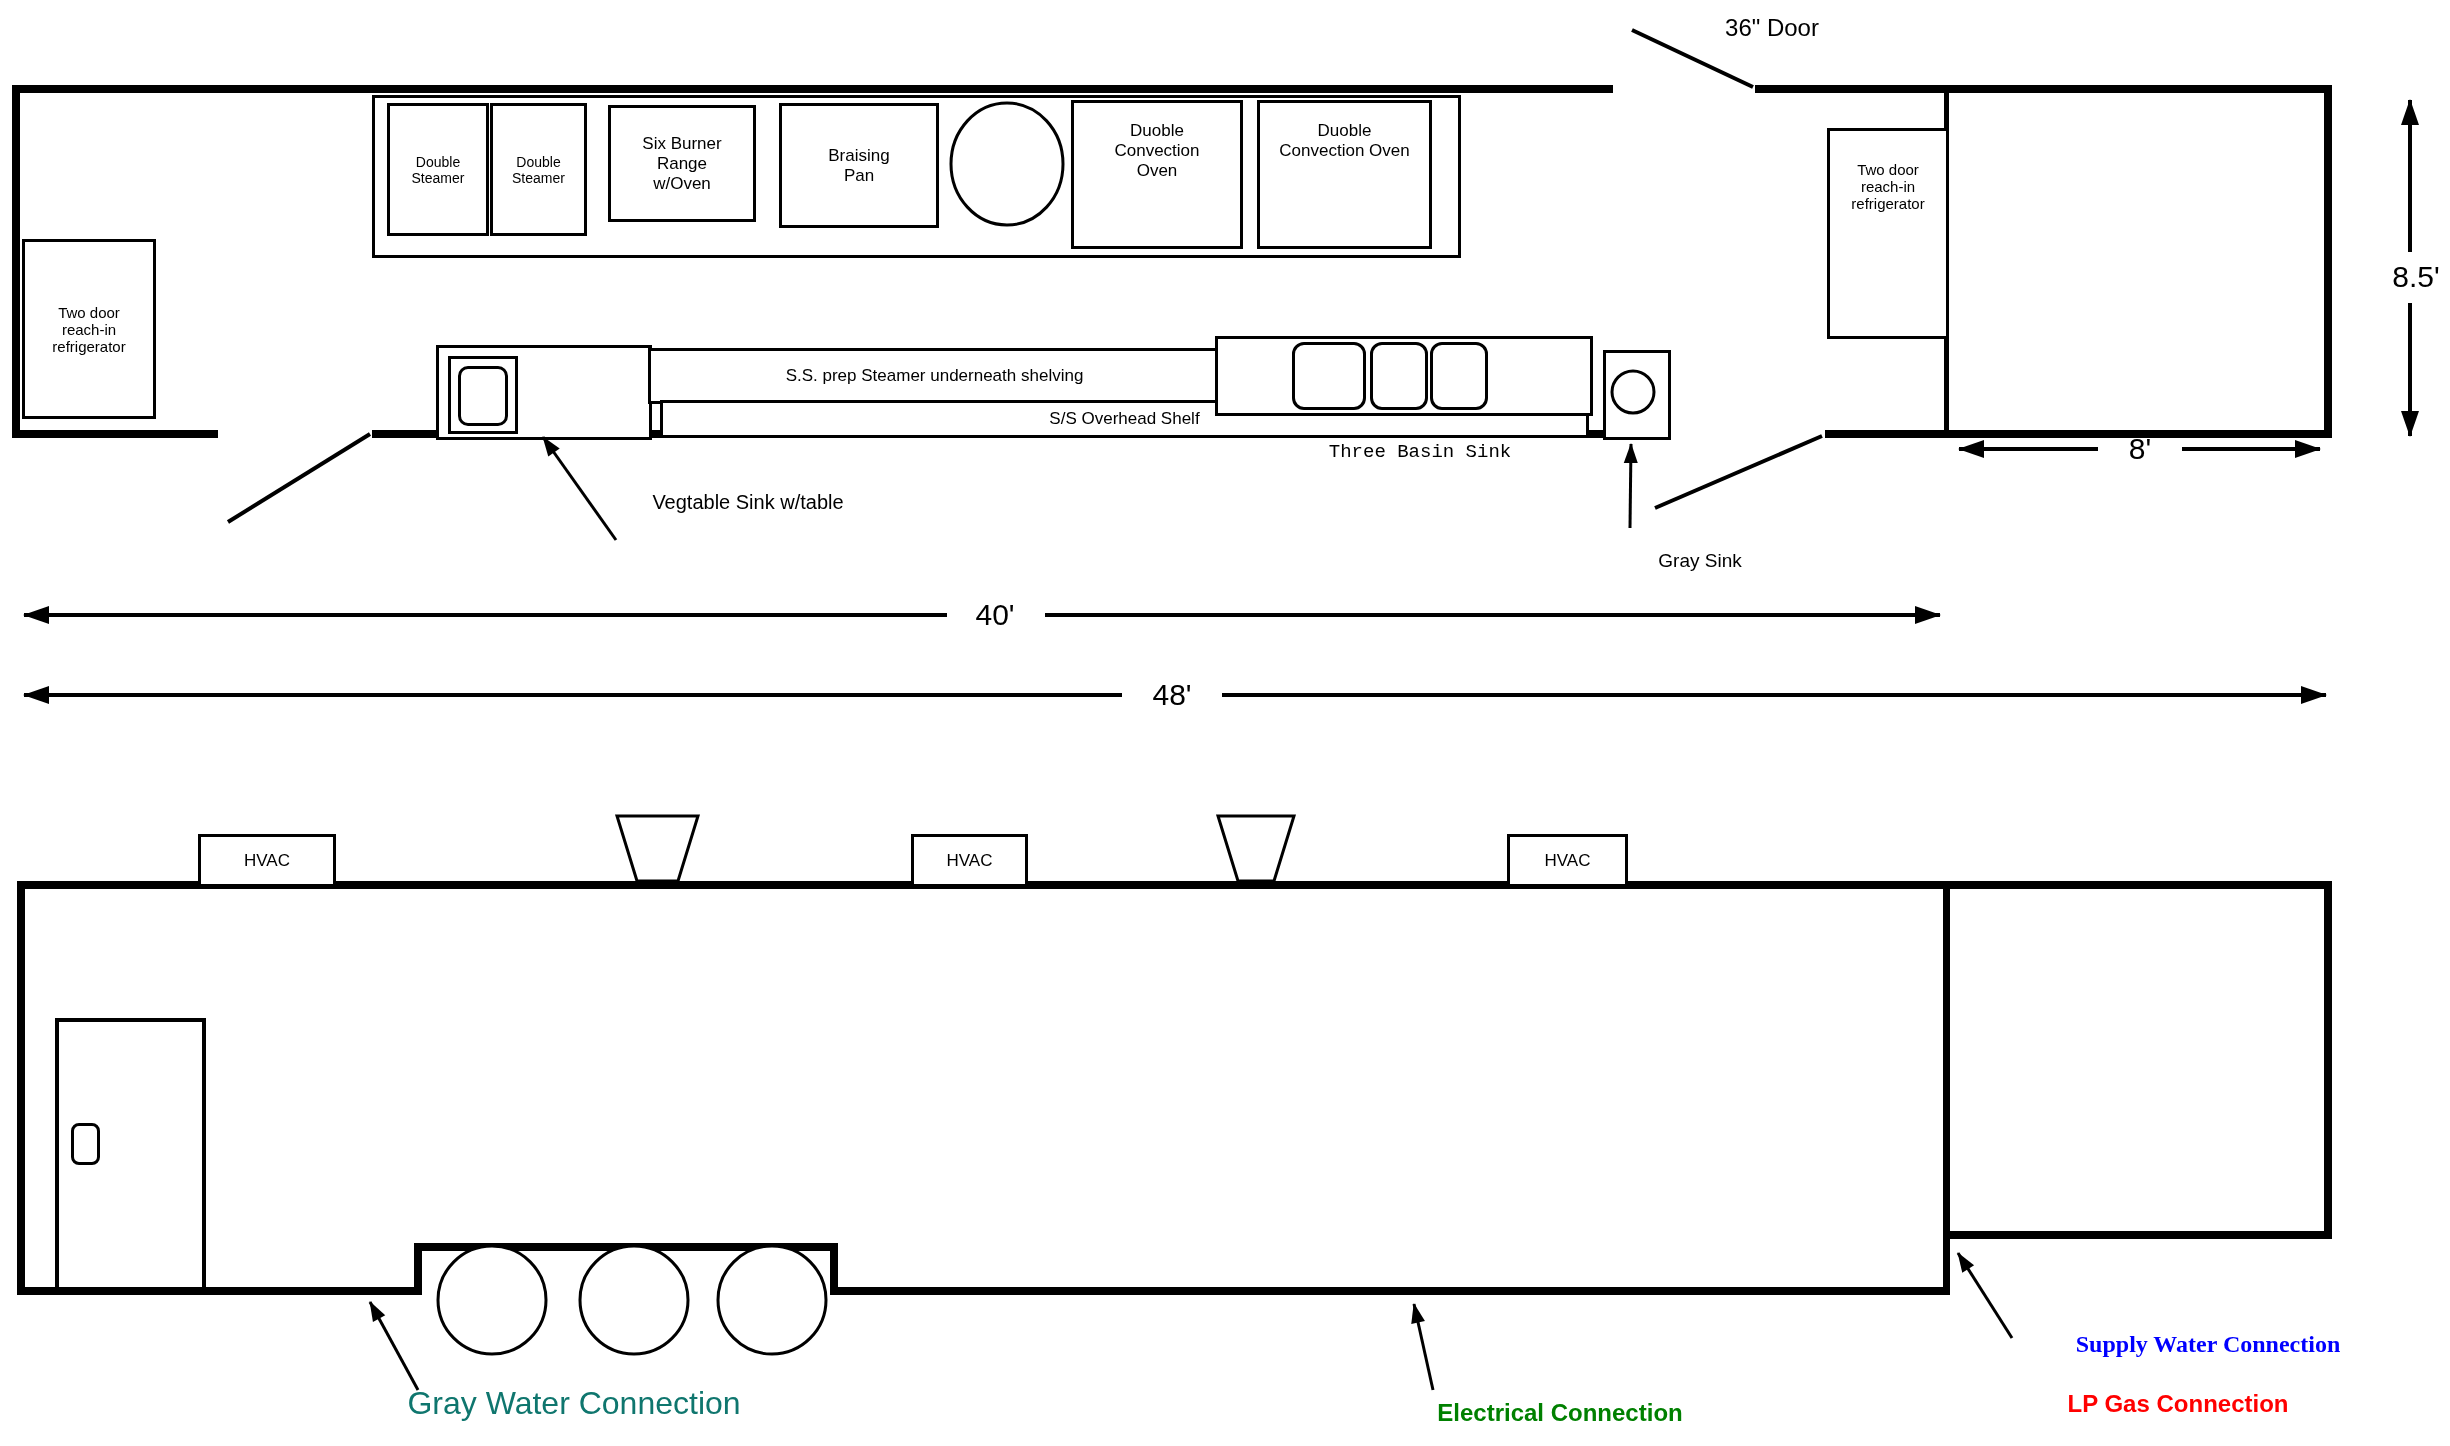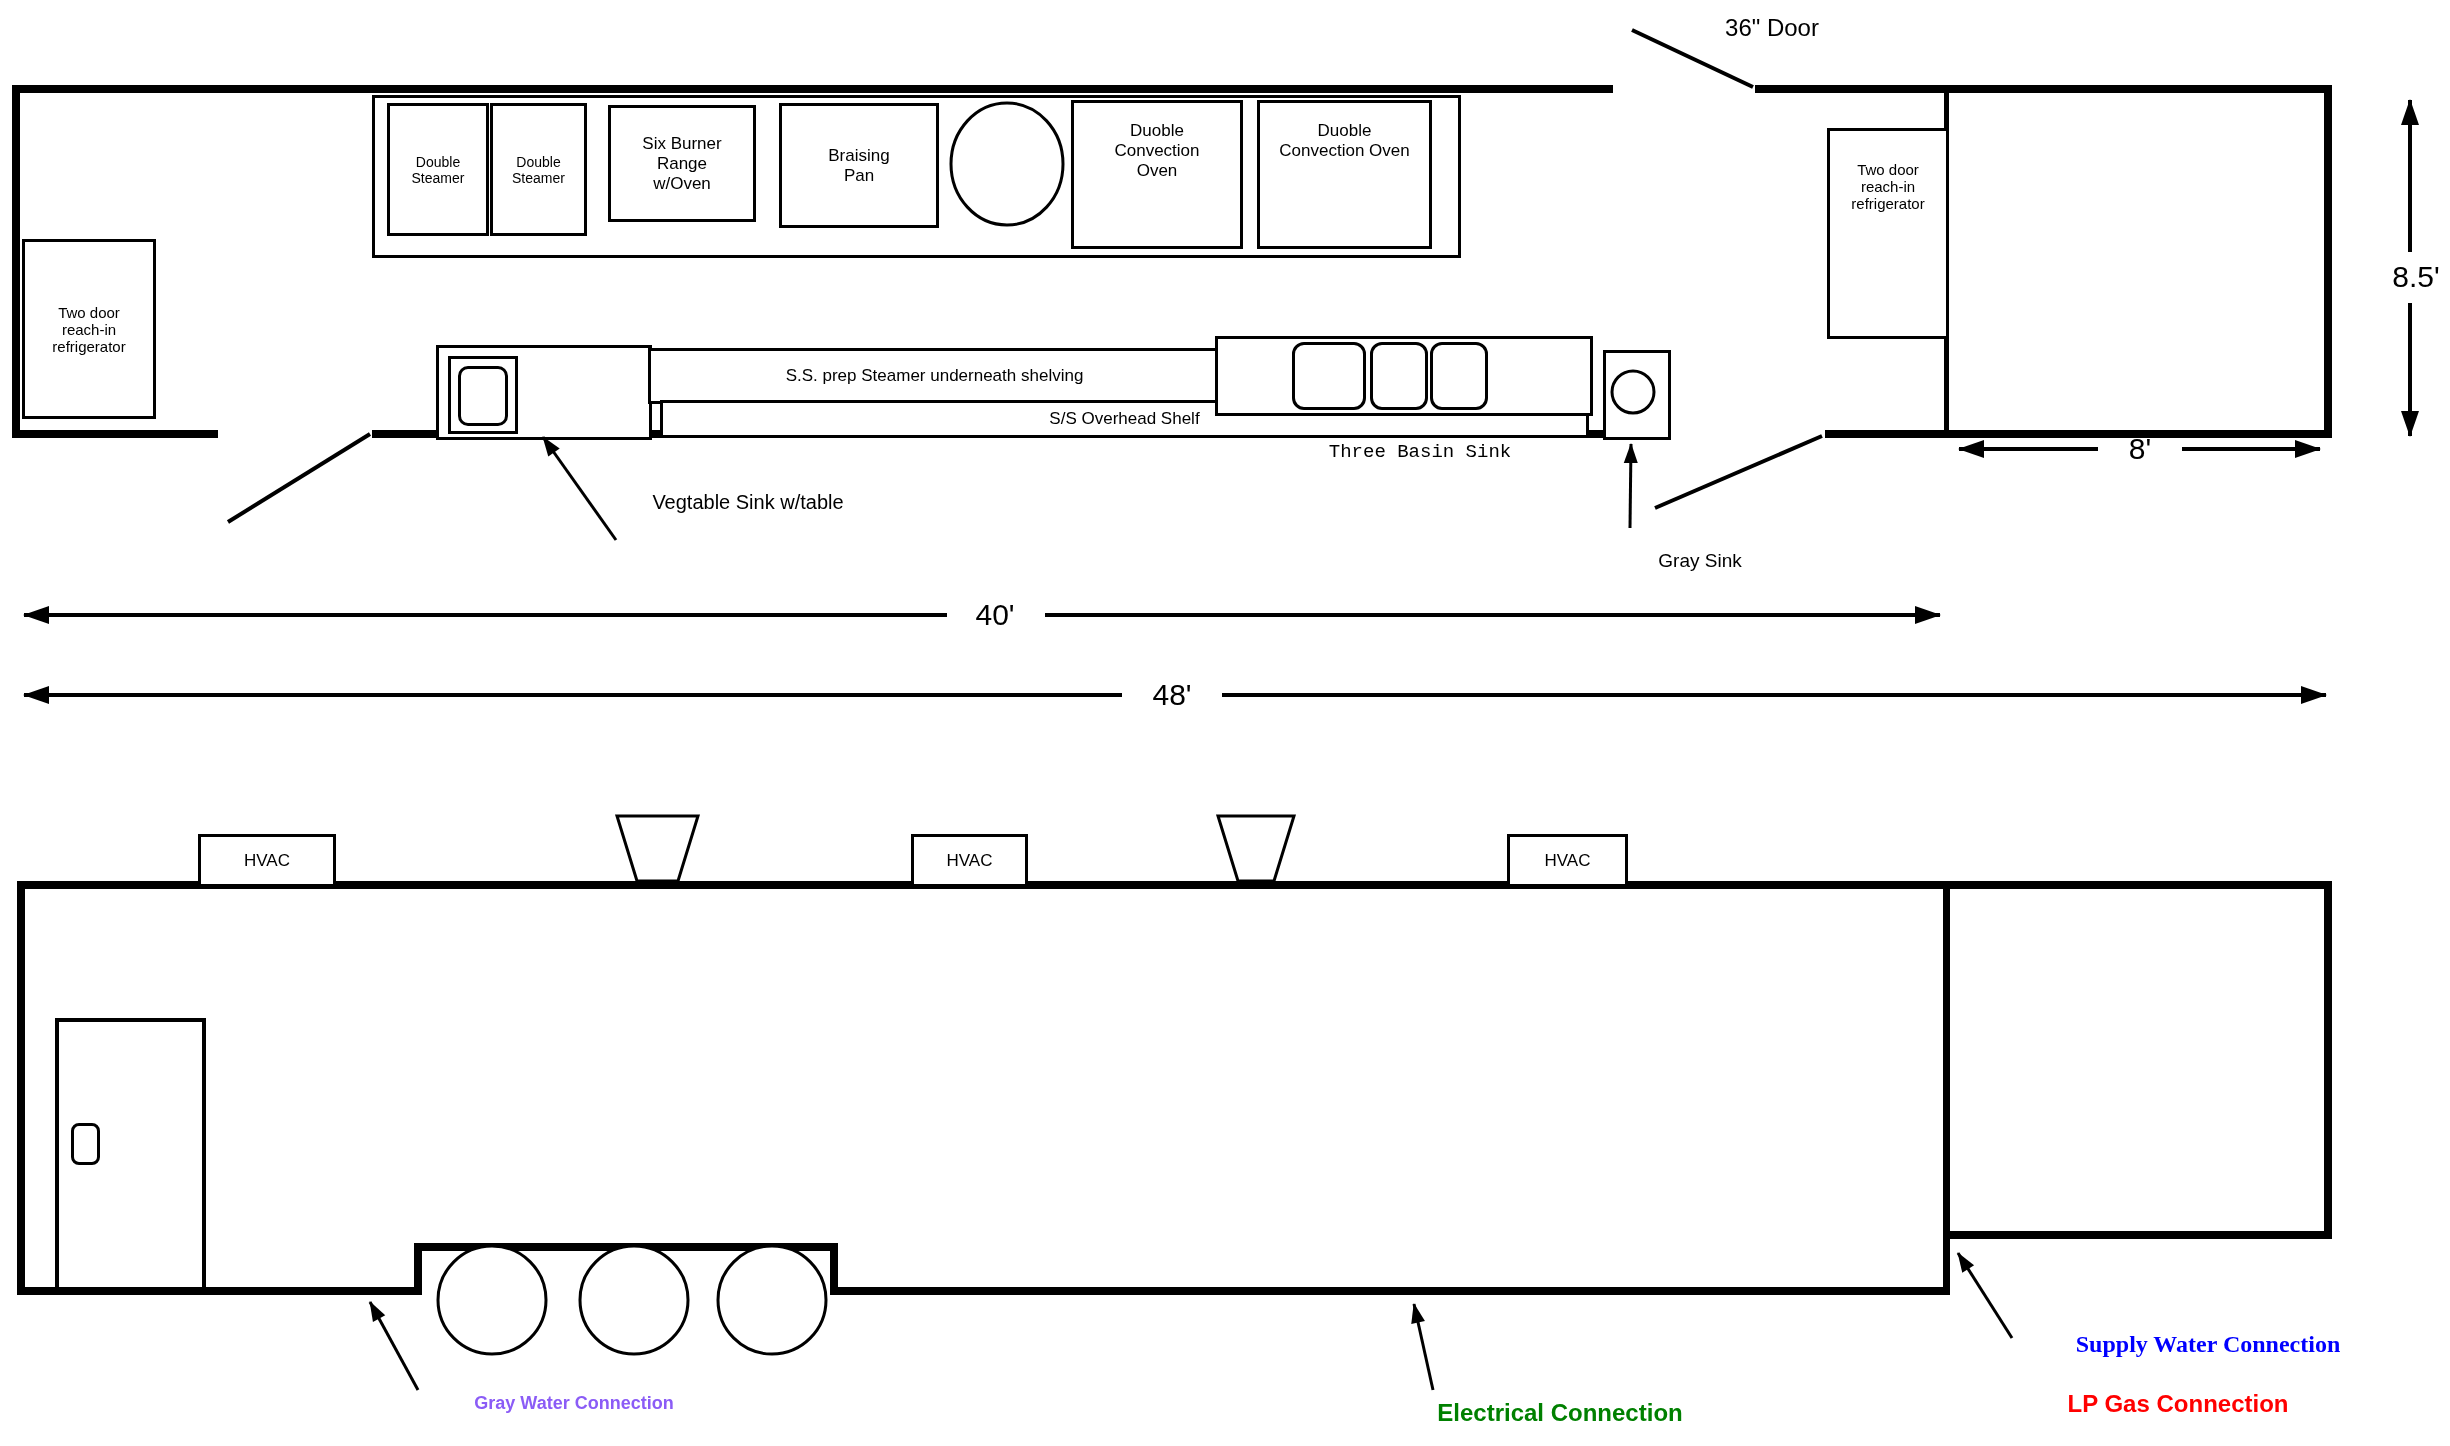--- a/index.html
+++ b/index.html
@@ -103,21 +103,21 @@
   <span>HVAC</span>
 </div>
 
 <div class="box" style="left:55px;top:1018px;width:143px;height:265px;border-width:4px;"></div>
 <div class="box" style="left:71px;top:1123px;width:23px;height:36px;border-radius:8px;"></div>
 
 <div class="wall" style="left:414px;top:1243px;width:424px;height:8px;"></div>
 <div class="wall" style="left:414px;top:1243px;width:8px;height:52px;"></div>
 <div class="wall" style="left:830px;top:1243px;width:8px;height:52px;"></div>
 
-<div class="label" style="left:574px;top:1403px;font-size:18px;font-weight:bold;color:#8b5cf6;">Gray Water Connection</div>
+<div class="label" style="left:574px;top:1403px;font-size:32px;font-weight:normal;color:#0f766e;">Gray Water Connection</div>
 <div class="label" style="left:1560px;top:1413px;font-size:24px;font-weight:bold;color:#008000;">Electrical Connection</div>
 <div class="label" style="left:2208px;top:1344px;font-size:24px;font-weight:bold;color:#0000ff;font-family:Liberation Serif, serif;">Supply Water Connection</div>
 <div class="label" style="left:2178px;top:1404px;font-size:24px;font-weight:bold;color:#ff0000;">LP Gas Connection</div>
 
 <svg class="overlay" width="2450" height="1446" viewBox="0 0 2450 1446">
   <defs>
     <marker id="arrBig" markerUnits="userSpaceOnUse" markerWidth="30" markerHeight="22" refX="27" refY="11" orient="auto">
       <path d="M2,2 L28,11 L2,20 z" fill="#000"></path>
     </marker>
     <marker id="arrSmall" markerUnits="userSpaceOnUse" markerWidth="24" markerHeight="18" refX="21" refY="9" orient="auto">

